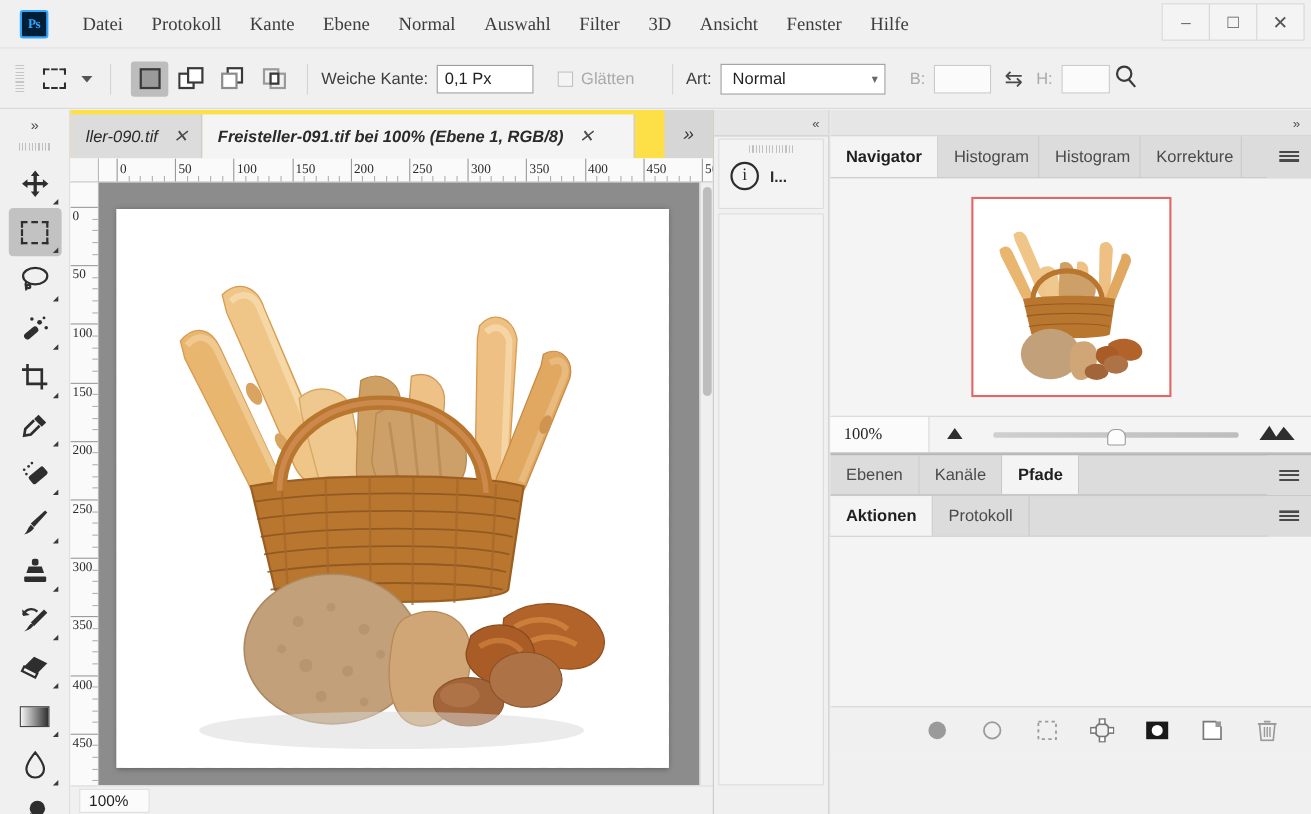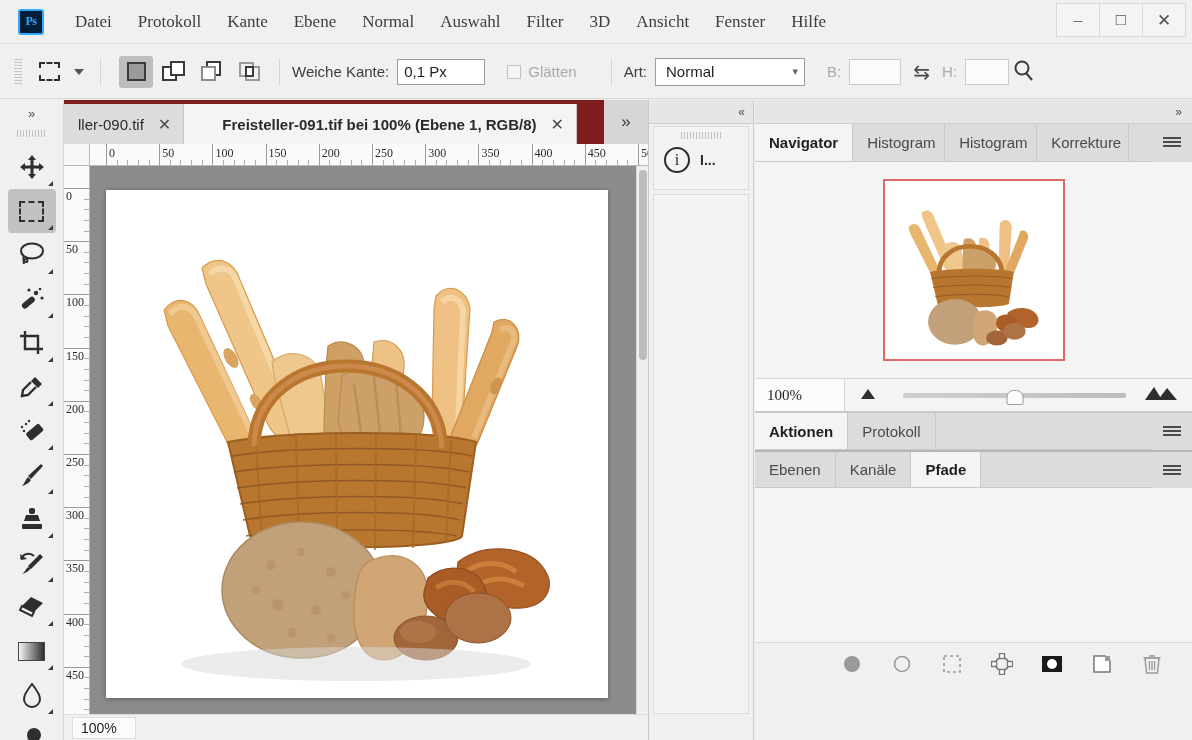--- a/index.html
+++ b/index.html
@@ -98,28 +98,28 @@
   .tool { position: relative; width: 48px; height: 44px; margin: 0 auto;
     display: flex; align-items: center; justify-content: center; border-radius: 4px; }
   .tool.active { background: #c2c2c2; }
   .tool .corner { position: absolute; right: 3px; bottom: 3px; width: 0; height: 0;
     border-left: 5px solid transparent; border-bottom: 5px solid #3a3a3a; }
   .tool svg { display: block; }
 
   
   .tabbar {
     position: absolute; left: 64px; top: 100px; width: 584px; height: 44px;
-    background: #7f1d1d; display: flex; align-items: flex-end;
+    background: #fde047; display: flex; align-items: flex-end; font-style: italic;
   }
   .doctab {
     height: 40px; display: flex; align-items: center; padding: 0 12px 0 14px;
     font-size: 15px; color: #2a2a2a; background: #dcdcdc; border-right: 1px solid #c6c6c6;
     white-space: nowrap; overflow: hidden;
   }
-  .doctab.active { background: #f4f4f4; font-weight: bold; justify-content: flex-end; }
+  .doctab.active { background: #f4f4f4; font-weight: bold; }
   .tab-close { margin-left: 14px; font-size: 16px; color: #4b4b4b; font-weight: normal; }
   .tab-overflow {
     position: absolute; right: 0; top: 0; width: 44px; height: 44px; background: #d6d6d6;
     display: flex; align-items: center; justify-content: center; font-size: 17px; color: #3a3a3a;
   }
 
   
   .docarea { position: absolute; left: 64px; top: 144px; width: 584px; height: 596px; background: #f0f0f0; }
   .ruler-corner { position: absolute; left: 0; top: 0; width: 26px; height: 22px;
     background: #f7f7f7; border-right: 1px solid #b9b9b9; border-bottom: 1px solid #b9b9b9; }
@@ -750,32 +750,32 @@
         <div class="zs-track"></div>
         <div class="zs-thumb"></div>
       </div>
       <div class="mtn-big">
         <svg width="34" height="16" viewBox="0 0 34 16">
             <path d="M1 15 L10 2 L18 15 Z M14 15 L23 3 L33 15 Z" fill="#2e2e2e"></path>
           </svg>
       </div>
     </div>
 
-    <div class="panel-tabs" style="border-top:1px solid #c9c9c9;">
-      <div class="ptab active">Aktionen</div>
-      <div class="ptab">Protokoll</div>
-      <div class="ptab-menu">
-          <div class="hamburger"></div>
-        </div>
-    </div>
-
     <div class="panel-tabs" style="border-top:2px solid #b6b6b6;">
       <div class="ptab">Ebenen</div>
       <div class="ptab">Kanäle</div>
       <div class="ptab active">Pfade</div>
+      <div class="ptab-menu">
+          <div class="hamburger"></div>
+        </div>
+    </div>
+
+    <div class="panel-tabs" style="border-top:1px solid #c9c9c9;">
+      <div class="ptab active">Aktionen</div>
+      <div class="ptab">Protokoll</div>
       <div class="ptab-menu">
           <div class="hamburger"></div>
         </div>
     </div>
 
     <div class="pfade-body">
 
       <div class="pfade-footer">
         <div class="ft-icon">
           <svg width="20" height="20">

